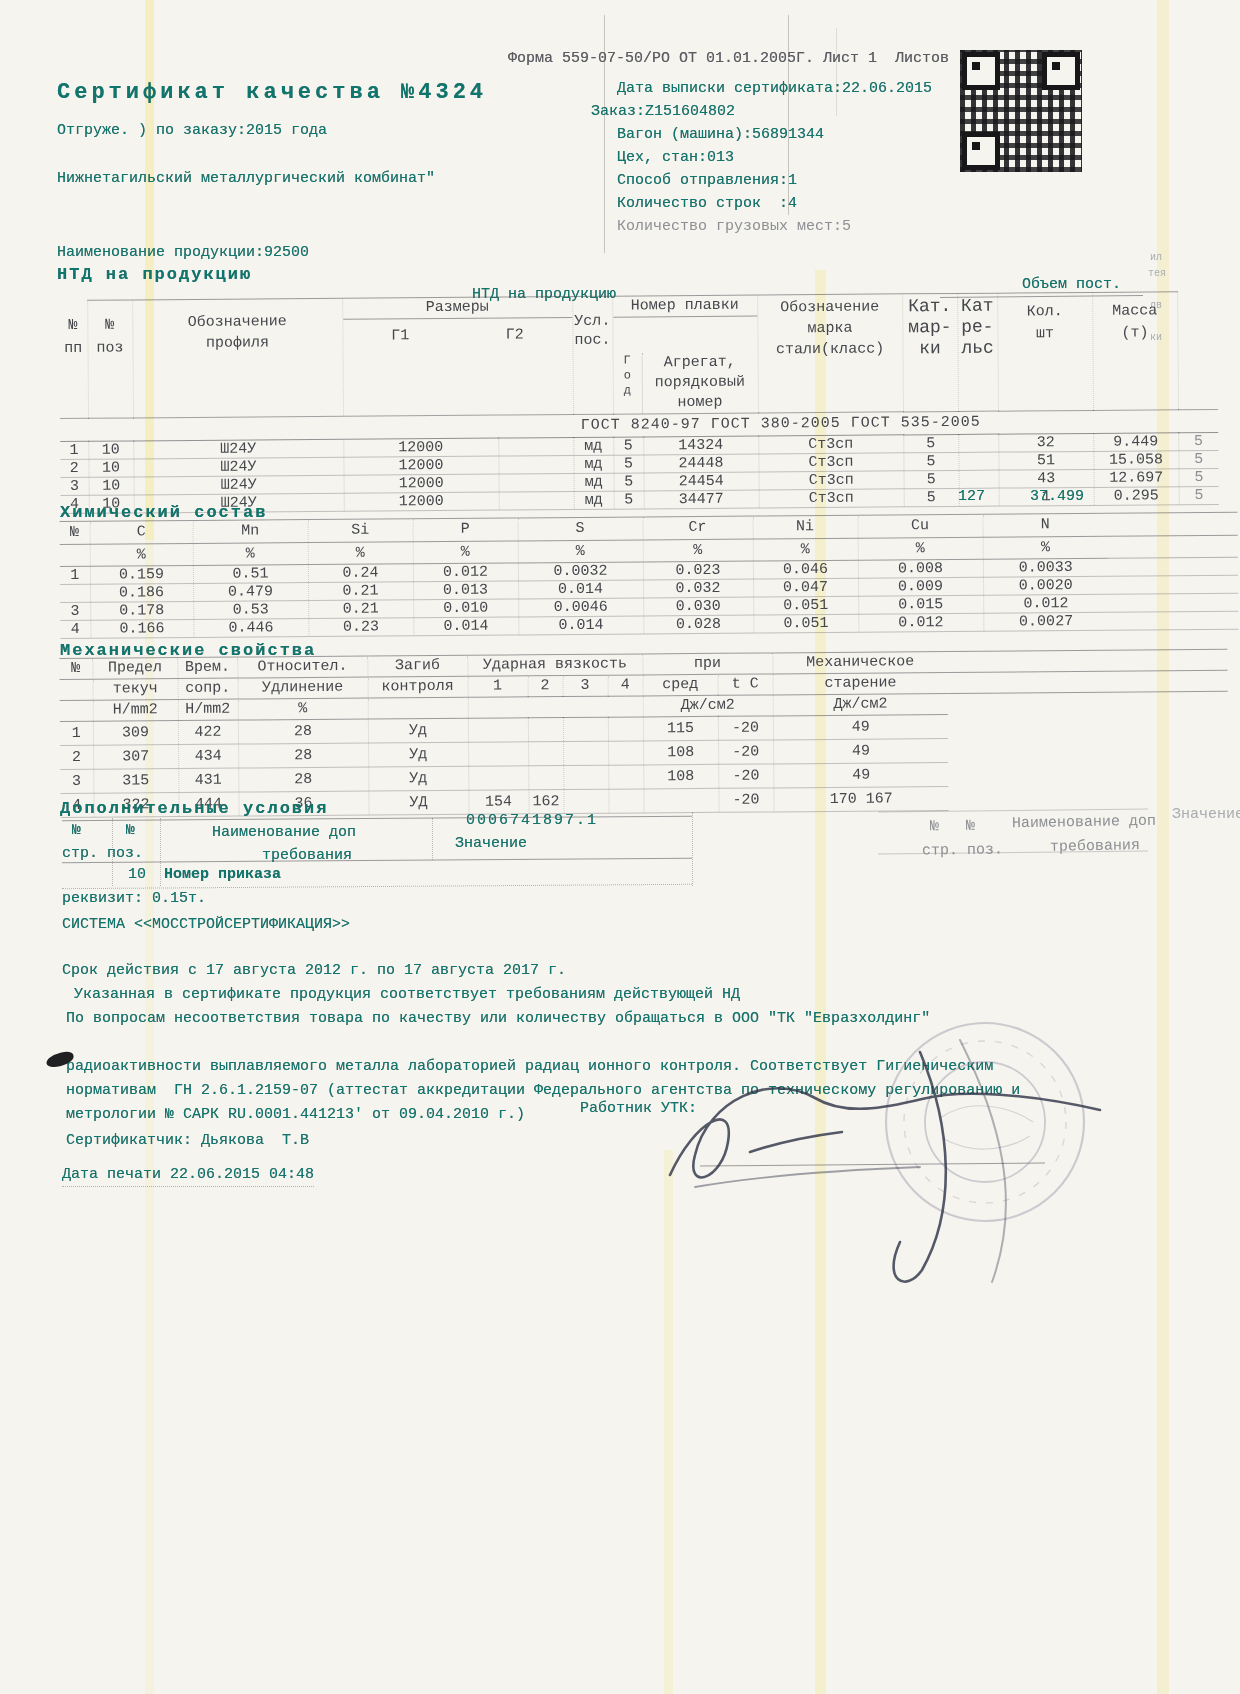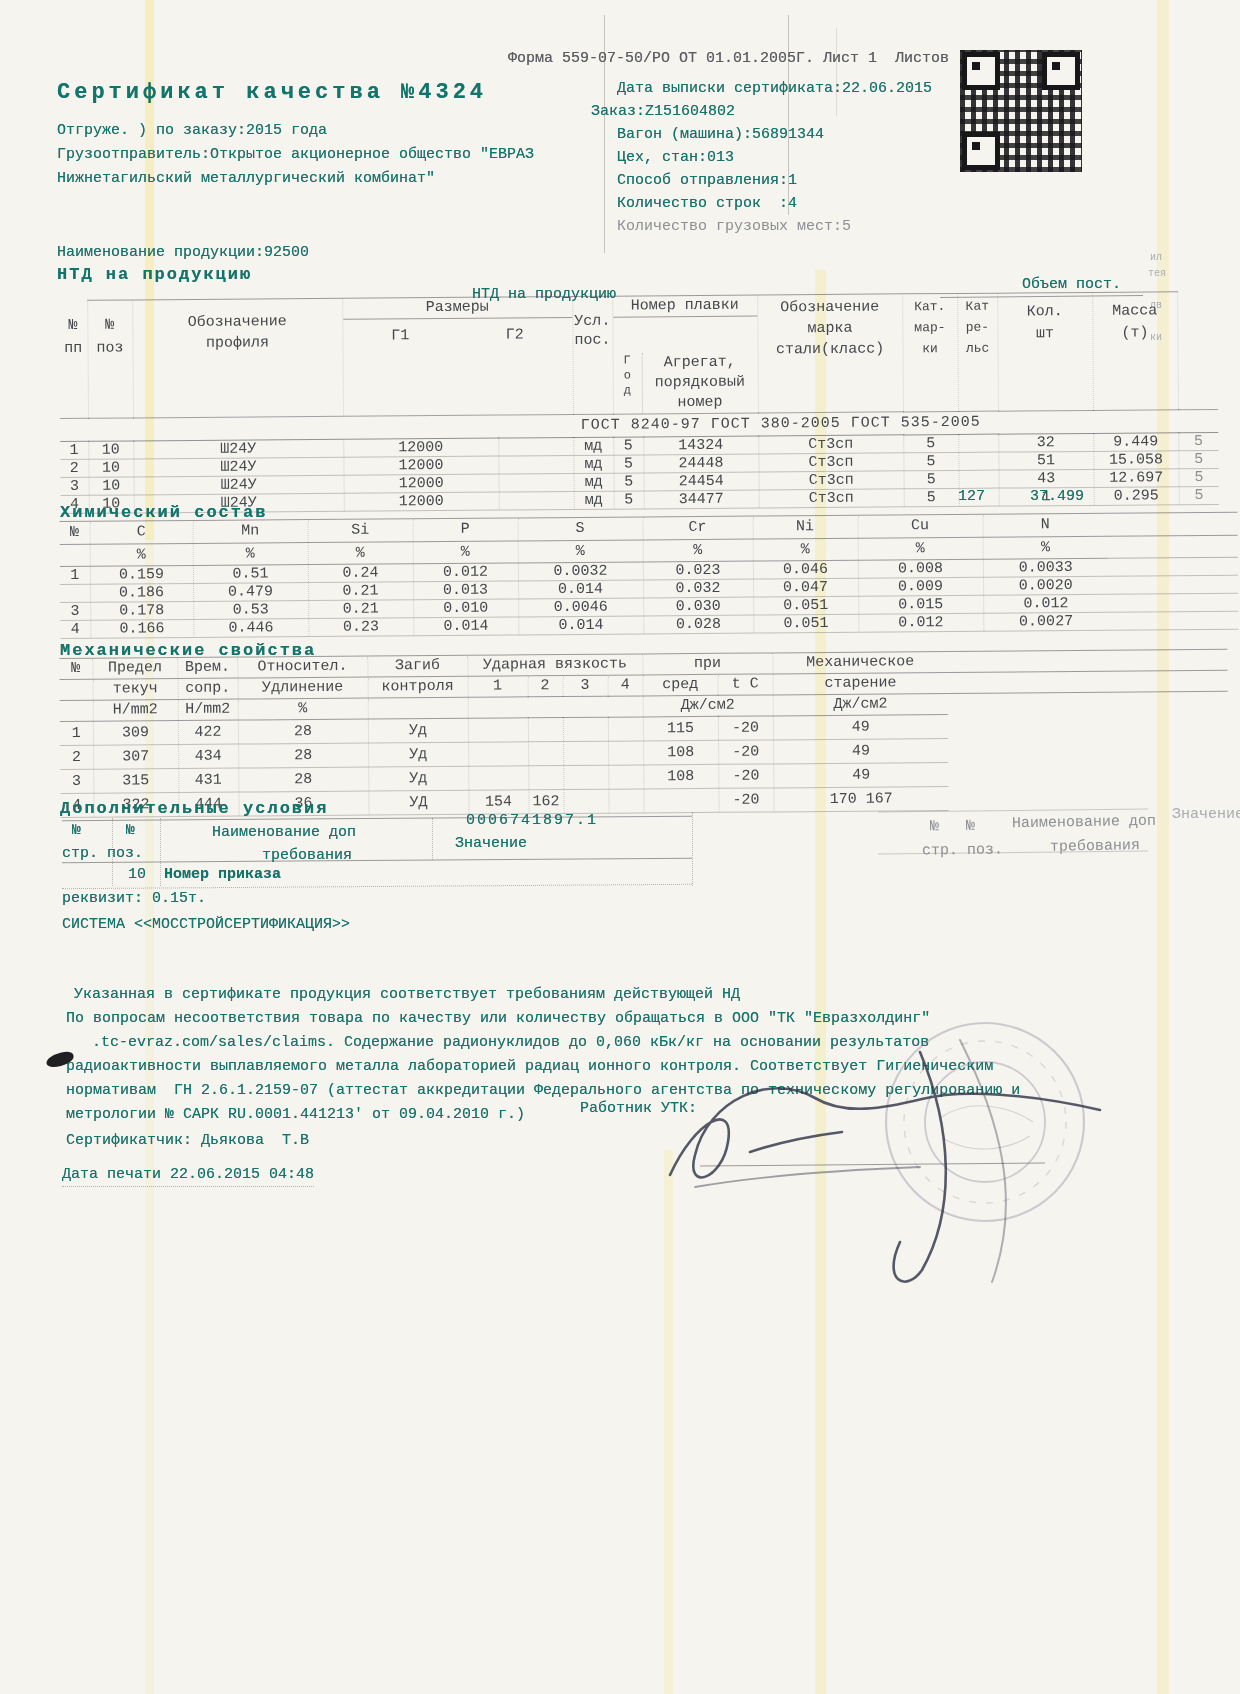--- a/index.html
+++ b/index.html
@@ -29,21 +29,21 @@
   table.sheet thead th+th{border-left:1px dotted rgba(115,115,120,.25);}
   table.sheet tbody td{border-bottom:1px solid rgba(95,95,100,.35);line-height:17px;height:17px;}
   table.sheet tbody td+td{border-left:1px dotted rgba(115,115,120,.3);}
   .cap{border-bottom:1px solid rgba(80,80,85,.55);padding:1px 0 2px 0;}
   .duo{display:flex;justify-content:space-around;padding-top:8px;}
   .melt-in{display:flex;padding-top:2px;}
   .god{width:28px;font-size:12px;line-height:15px;border-right:1px dotted rgba(115,115,120,.4);}
   .agg{flex:1;line-height:20px;}
   .stack3 div{line-height:21px;}
   .stack2 div{line-height:22px;}
-  .sm{font-size:13px;line-height:19px;font-family:Liberation Mono, monospace;}
+  .sm{font-size:18px;line-height:19px;font-family:Liberation Mono, monospace;}
   .gostrow td{border-top:1px solid rgba(80,80,85,.5);border-bottom:1px solid rgba(80,80,85,.6);
       height:22px;line-height:21px;}
   .gost{text-align:left;padding-left:62px;letter-spacing:1px;}
   td.ghost,th.ghost{border-left:none !important;}
   #mech tbody td{height:23px;line-height:23px;}
   .padL20{padding-left:20px;}
   .padL25{padding-left:25px;}
   .padL30{padding-left:30px;}
 
   .qr{position:absolute;left:960px;top:50px;width:122px;height:122px;background:
@@ -65,21 +65,20 @@
   <div class="streak" style="left:815px;top:270px;height:1424px;width:11px;background:rgba(243,230,140,.33)"></div>
   <div class="streak" style="left:1157px;top:0;height:1694px;width:12px;background:rgba(243,230,140,.3)"></div>
   <div class="streak" style="left:664px;top:1150px;height:544px;width:9px;background:rgba(243,230,140,.25)"></div>
   <div class="scanline" style="left:604px;top:15px;height:238px;"></div>
   <div class="scanline" style="left:788px;top:15px;height:200px;"></div>
   <div class="scanline" style="left:836px;top:28px;height:88px;opacity:.5"></div>
 
   <span class="t" style="left:508px;top:50px;font-size:15px;color:#5a5c62">Форма 559-07-50/РО ОТ 01.01.2005Г. Лист 1  Листов  1</span>
   <span class="t title" style="left:57px;top:84px">Сертификат качества №4324</span>
   <span class="t" style="left:57px;top:122px">Отгруже. ) по заказу:2015 года</span>
-  <span class="t" style="left:57px;top:146px">Грузоотправитель:Открытое акционерное общество "ЕВРАЗ</span>
   <span class="t" style="left:57px;top:170px">Нижнетагильский металлургический комбинат"</span>
 
   <span class="t" style="left:617px;top:80px">Дата выписки сертификата:22.06.2015</span>
   <span class="t" style="left:591px;top:103px">Заказ:Z151604802</span>
   <span class="t" style="left:617px;top:126px">Вагон (машина):56891344</span>
   <span class="t" style="left:617px;top:149px">Цех, стан:013</span>
   <span class="t" style="left:617px;top:172px">Способ отправления:1</span>
   <span class="t" style="left:617px;top:195px">Количество строк  :4</span>
   <span class="t faint" style="left:617px;top:218px">Количество грузовых мест:5</span>
 
@@ -467,23 +466,23 @@
   <span class="t faint" style="left:922px;top:842px;transform:rotate(-0.8deg)">стр. поз.</span>
   <span class="t faint" style="left:1012px;top:814px;transform:rotate(-1deg)">Наименование доп</span>
   <span class="t faint" style="left:1050px;top:838px;transform:rotate(-1deg)">требования</span>
   <span class="t vfaint" style="left:1172px;top:806px">Значение</span>
   <span class="t" style="left:128px;top:866px">10</span>
   <span class="t b" style="left:164px;top:866px;font-weight:bold">Номер приказа</span>
   <span class="t" style="left:466px;top:812px;letter-spacing:2px">0006741897.1</span>
 
   <span class="t" style="left:62px;top:890px">реквизит: 0.15т.</span>
   <span class="t" style="left:62px;top:916px">СИСТЕМА &lt;&lt;МОССТРОЙСЕРТИФИКАЦИЯ&gt;&gt;</span>
+  <span class="t" style="left:62px;top:962px">Срок действия с 17 августа 2012 г. по 17 августа 2017 г.</span>
   <span class="t" style="left:66px;top:1010px">По вопросам несоответствия товара по качеству или количеству обращаться в ООО "ТК "Евразхолдинг"</span>
   <span class="t" style="left:74px;top:986px">Указанная в сертификате продукция соответствует требованиям действующей НД</span>
-  <span class="t" style="left:92px;top:1034px">.tc-evraz.com/sales/claims. Содержание радионуклидов до 0,060 кБк/кг на основании результатов</span>
   <span class="t" style="left:66px;top:1058px">радиоактивности выплавляемого металла лабораторией радиац ионного контроля. Соответствует Гигиеническим</span>
   <span class="t" style="left:66px;top:1082px">нормативам  ГН 2.6.1.2159-07 (аттестат аккредитации Федерального агентства по техническому регулированию и</span>
   <span class="t" style="left:66px;top:1106px">метрологии № САРК RU.0001.441213' от 09.04.2010 г.)</span>
   <div class="blob"></div>
 
   <span class="t" style="left:66px;top:1132px">Сертификатчик: Дьякова  Т.В</span>
   <span class="t" style="left:580px;top:1100px">Работник УТК:</span>
   <div class="hline" style="left:700px;top:1164px;width:345px;transform:rotate(-0.5deg)"></div>
   <span class="t" style="left:62px;top:1166px;border-bottom:1px dotted rgba(110,110,115,.5);padding-bottom:2px">Дата печати 22.06.2015 04:48</span>
 

